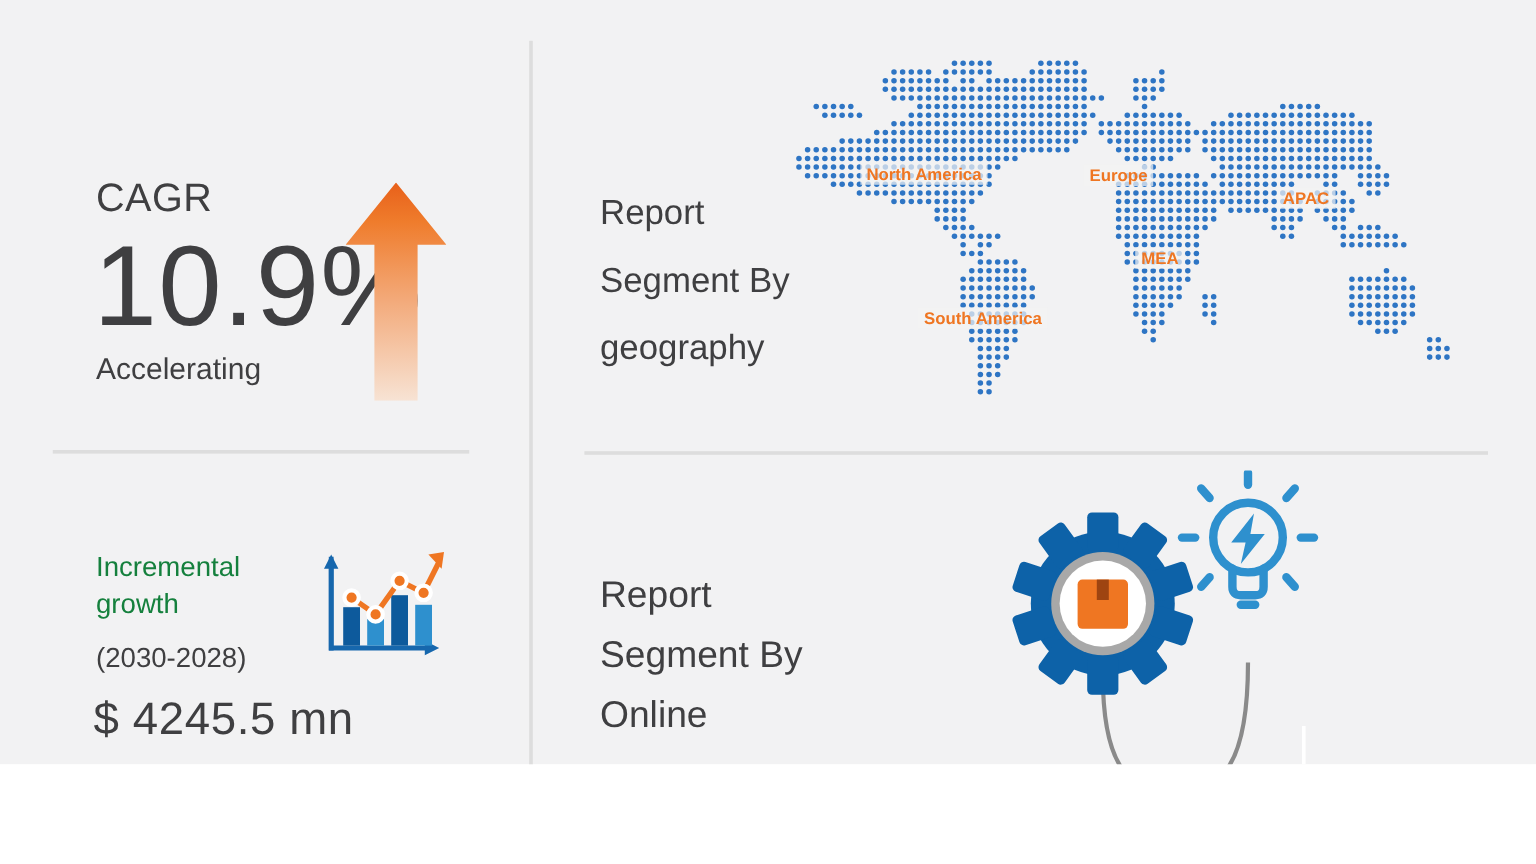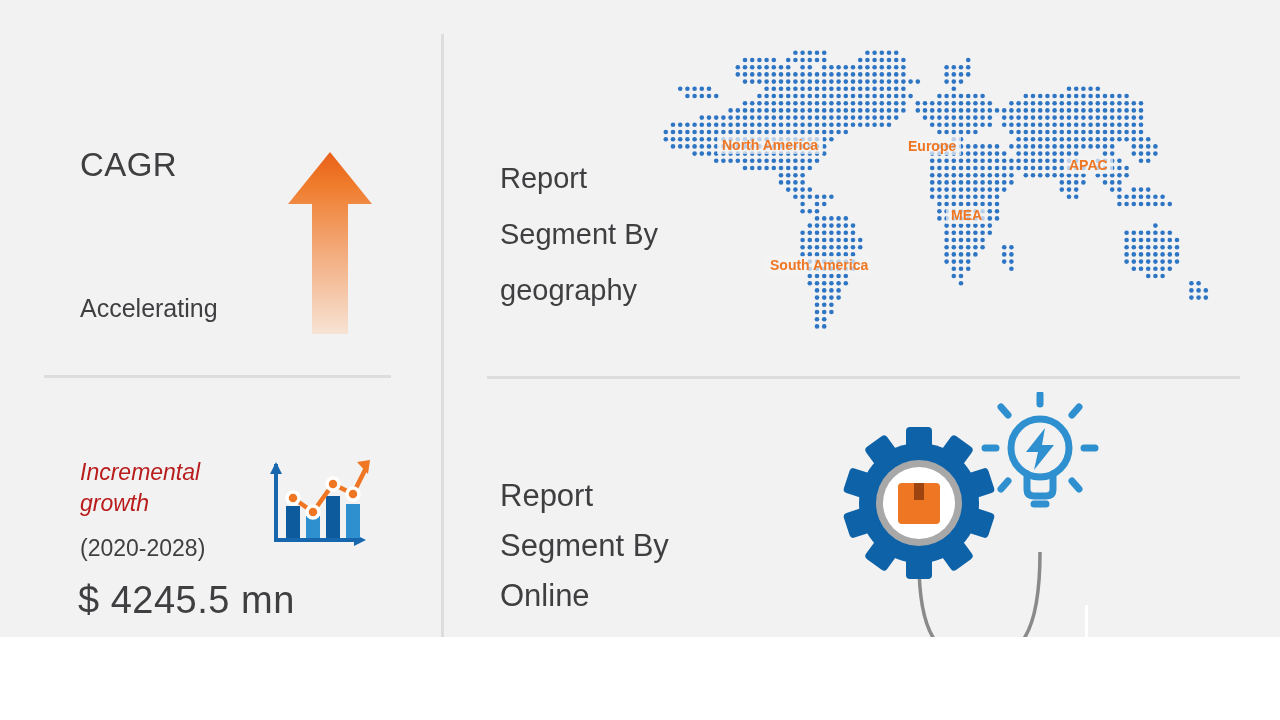--- a/index.html
+++ b/index.html
@@ -91,24 +91,23 @@
     width: 84px;
     height: 182px;
   }
 
   
   .grow-label {
     position: absolute;
     left: 80px;
     top: 457px;
     font-size: 23px;
-    color: #b91c1c;
+    color: #15803d;
     line-height: 31px;
     width: 175px;
-    font-style: italic;
   }
   .grow-period {
     position: absolute;
     left: 80px;
     top: 537px;
     font-size: 23px;
     color: #3f3f41;
     line-height: 1;
   }
   .grow-value {
@@ -188,36 +187,37 @@
 <body>
 
 <div id="canvas">
 
   <div class="v-divider"></div>
   <div class="h-divider-left"></div>
   <div class="h-divider-right"></div>
   <div class="white-tick"></div>
 
   <div class="cagr-label">CAGR</div>
+  <div class="cagr-value">10.9%</div>
   <div class="cagr-sub">Accelerating</div>
 
   <svg class="arrow-up" viewBox="0 0 84 182">
     <defs>
       <linearGradient id="arrGrad" x1="0" y1="0" x2="0" y2="1">
         <stop offset="0%" stop-color="#e8601a"></stop>
         <stop offset="18%" stop-color="#ef7c2c"></stop>
         <stop offset="55%" stop-color="#f3ab7c"></stop>
         <stop offset="100%" stop-color="#f7e3d4"></stop>
       </linearGradient>
     </defs>
     <path d="M42 0 L84 52 L60 52 L60 182 L24 182 L24 52 L0 52 Z" fill="url(#arrGrad)"></path>
   </svg>
 
   <div class="grow-label">Incremental growth</div>
-  <div class="grow-period">(2020-2028)</div>
+  <div class="grow-period">(2030-2028)</div>
   <div class="grow-value">$ 4245.5 mn</div>
 
   <svg class="growth-chart-icon" viewBox="0 0 112 98">
 
     <path d="M14 6 L8 18 L12 18 L12 86 L92 86 L92 90 L104 84 L92 78 L92 82 L16 82 L16 18 L20 18 Z" fill="#1667ad"></path>
     <path d="M12 8 L12 86 L16 86 L16 8 Z" fill="#1667ad"></path>
 
     <rect x="24" y="50" width="14" height="32" fill="#0d5a9c"></rect>
     <rect x="44" y="60" width="14" height="22" fill="#2e90ce"></rect>
     <rect x="64" y="40" width="14" height="42" fill="#0d5a9c"></rect>

